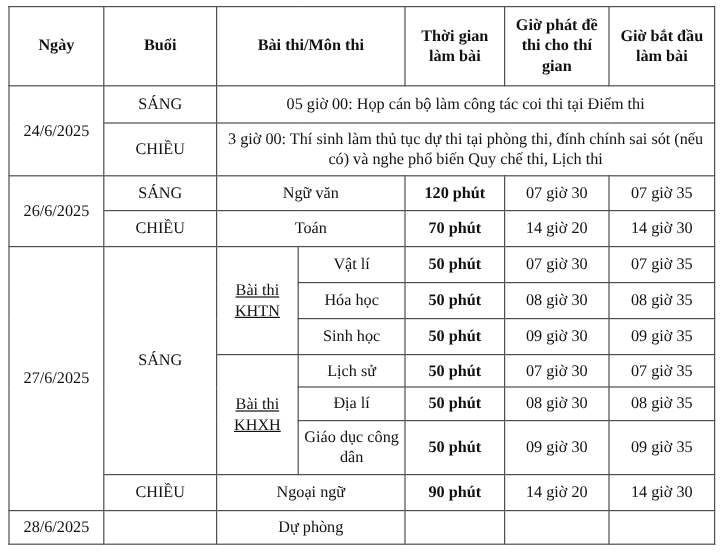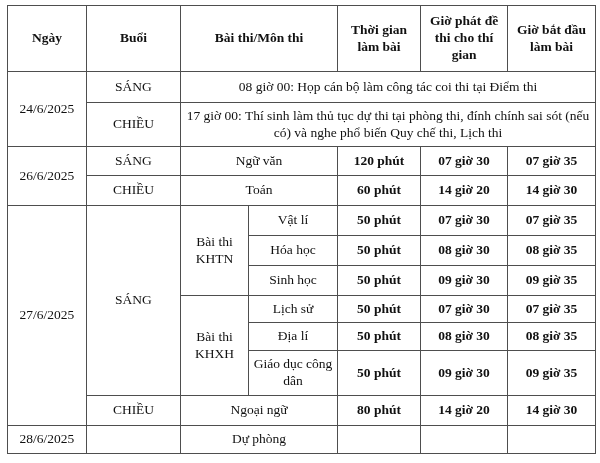--- a/index.html
+++ b/index.html
@@ -43,29 +43,30 @@
   td.date {
     font-size: 14px;
   }
   td.session {
     font-size: 13.5px;
   }
   td.subject {
     font-size: 14px;
   }
   td.time-bold {
-    font-weight: bold;
+    font-weight: normal;
     font-size: 14px;
   }
   td.duration {
     font-size: 14px;
     font-weight: bold;
   }
   td.group-label {
     font-size: 14px;
+    text-decoration: underline;
   }
 </style>
 </head>
 <body>
 
 <table class="schedule">
   <colgroup>
     <col style="width:79px">
     <col style="width:94px">
     <col style="width:68px">
@@ -81,41 +82,41 @@
     <th>Buổi</th>
     <th colspan="2">Bài thi/Môn thi</th>
     <th>Thời gian làm bài</th>
     <th>Giờ phát đề thi cho thí gian</th>
     <th>Giờ bắt đầu làm bài</th>
   </tr>
 
   <tr style="height:31px">
     <td class="date" rowspan="2">24/6/2025</td>
     <td class="session">SÁNG</td>
-    <td class="note" colspan="5">08 giờ 00: Họp cán bộ làm công tác coi thi tại Điểm thi</td>
+    <td class="note" colspan="5">05 giờ 00: Họp cán bộ làm công tác coi thi tại Điểm thi</td>
   </tr>
 
   <tr style="height:44px">
     <td class="session">CHIỀU</td>
-    <td class="note" colspan="5">17 giờ 00: Thí sinh làm thủ tục dự thi tại phòng thi, đính chính sai sót (nếu có) và nghe phổ biến Quy chế thi, Lịch thi</td>
+    <td class="note" colspan="5">3 giờ 00: Thí sinh làm thủ tục dự thi tại phòng thi, đính chính sai sót (nếu có) và nghe phổ biến Quy chế thi, Lịch thi</td>
   </tr>
 
   <tr style="height:29px">
     <td class="date" rowspan="2">26/6/2025</td>
     <td class="session">SÁNG</td>
     <td class="subject" colspan="2">Ngữ văn</td>
     <td class="duration">120 phút</td>
     <td class="time-bold">07 giờ 30</td>
     <td class="time-bold">07 giờ 35</td>
   </tr>
 
   <tr style="height:30px">
     <td class="session">CHIỀU</td>
     <td class="subject" colspan="2">Toán</td>
-    <td class="duration">60 phút</td>
+    <td class="duration">70 phút</td>
     <td class="time-bold">14 giờ 20</td>
     <td class="time-bold">14 giờ 30</td>
   </tr>
 
   <tr style="height:30px">
     <td class="date" rowspan="7">27/6/2025</td>
     <td class="session" rowspan="6">SÁNG</td>
     <td class="group-label" rowspan="3">Bài thi KHTN</td>
     <td class="subject">Vật lí</td>
     <td class="duration">50 phút</td>
@@ -155,21 +156,21 @@
   <tr style="height:45px">
     <td class="subject">Giáo dục công dân</td>
     <td class="duration">50 phút</td>
     <td class="time-bold">09 giờ 30</td>
     <td class="time-bold">09 giờ 35</td>
   </tr>
 
   <tr style="height:30px">
     <td class="session">CHIỀU</td>
     <td class="subject" colspan="2">Ngoại ngữ</td>
-    <td class="duration">80 phút</td>
+    <td class="duration">90 phút</td>
     <td class="time-bold">14 giờ 20</td>
     <td class="time-bold">14 giờ 30</td>
   </tr>
 
   <tr style="height:28px">
     <td class="date">28/6/2025</td>
     <td></td>
     <td class="subject" colspan="2">Dự phòng</td>
     <td></td>
     <td></td>

